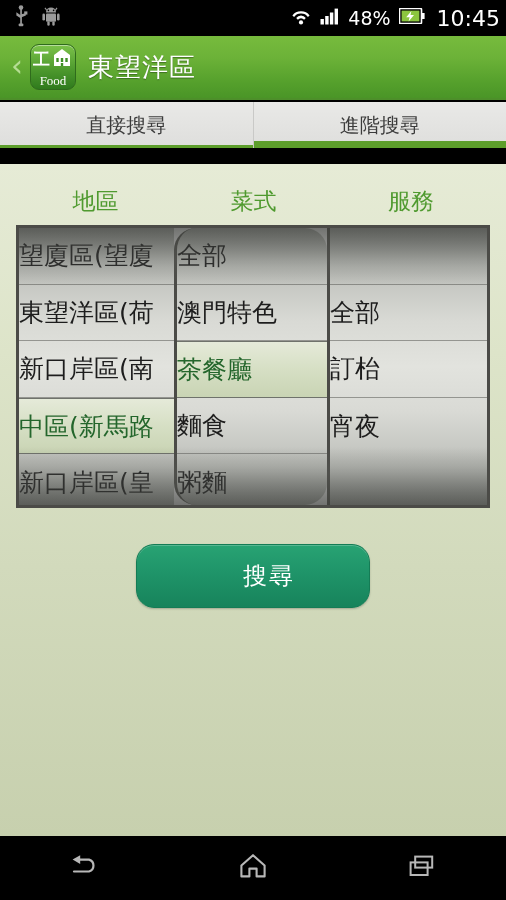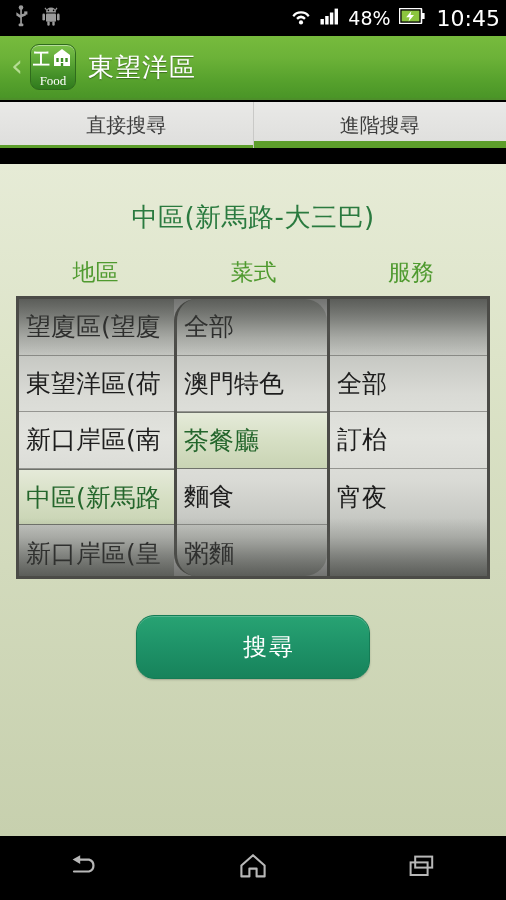--- a/index.html
+++ b/index.html
@@ -196,21 +196,20 @@
     background: linear-gradient(180deg,#8f918d 0%, #bdbfba 14%, #d9dad5 34%, #e2e3de 50%, #d9dad5 66%, #bdbfba 86%, #8f918d 100%);
   }
   .pcol-0 { width: 155px; }
   .pcol-1 { width: 150px; border-radius: 22px; }
   .pcol-2 { flex: 1; }
   .pcol + .pcol { border-left: 3px solid #4b4b47; }
   .pitem {
     height: 56.6px;
     display: flex;
     align-items: center;
-    padding-left: 7px;
     box-sizing: border-box;
     font-size: 25px;
     color: #1d1d1d;
     white-space: nowrap;
     overflow: hidden;
     border-bottom: 1px solid rgba(90,90,86,.55);
     position: relative;
     z-index: 1;
   }
   .pitem:last-child { border-bottom: none; }
@@ -366,21 +365,20 @@
       <span class="tab-underline"></span>
     </div>
     <div class="tab active">
       <span>進階搜尋</span>
       <span class="tab-underline"></span>
     </div>
   </div>
 
   <div class="content">
 
-    <div class="heading">中區(新馬路-大三巴)</div>
 
     <div class="col-headers">
       <div class="col-header ch-0">地區</div>
       <div class="col-header ch-1">菜式</div>
       <div class="col-header ch-2">服務</div>
     </div>
 
     <div class="picker-wrap">
       <div class="picker">
 

